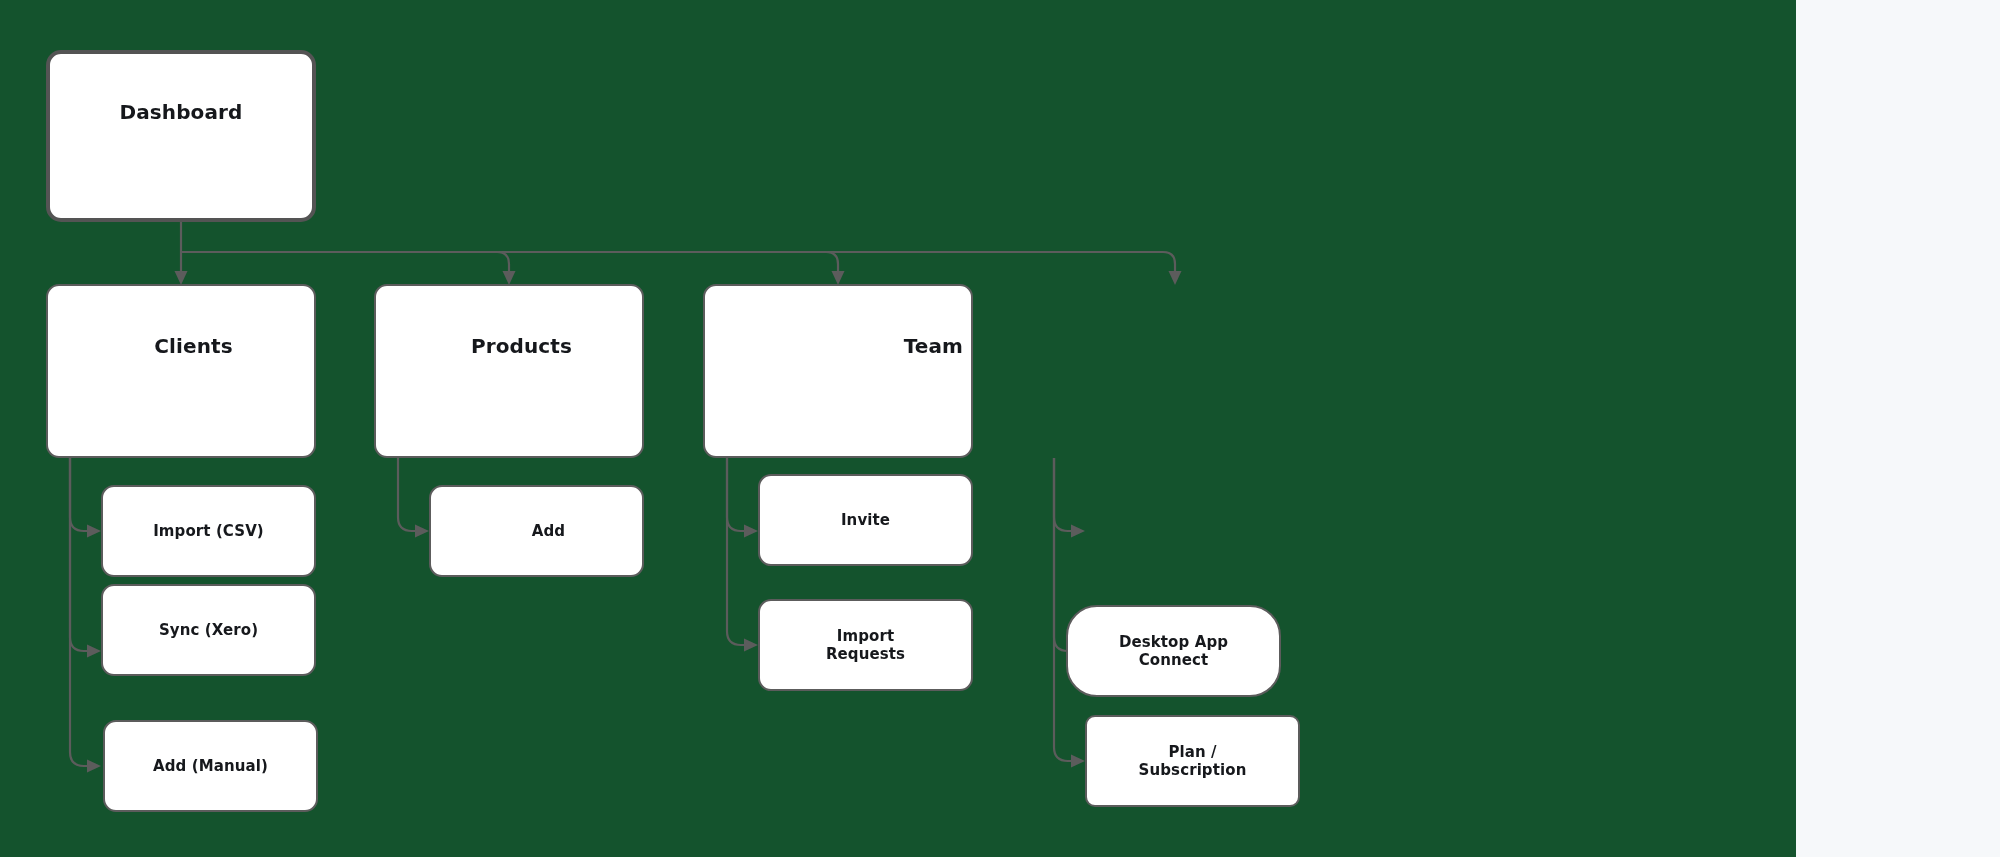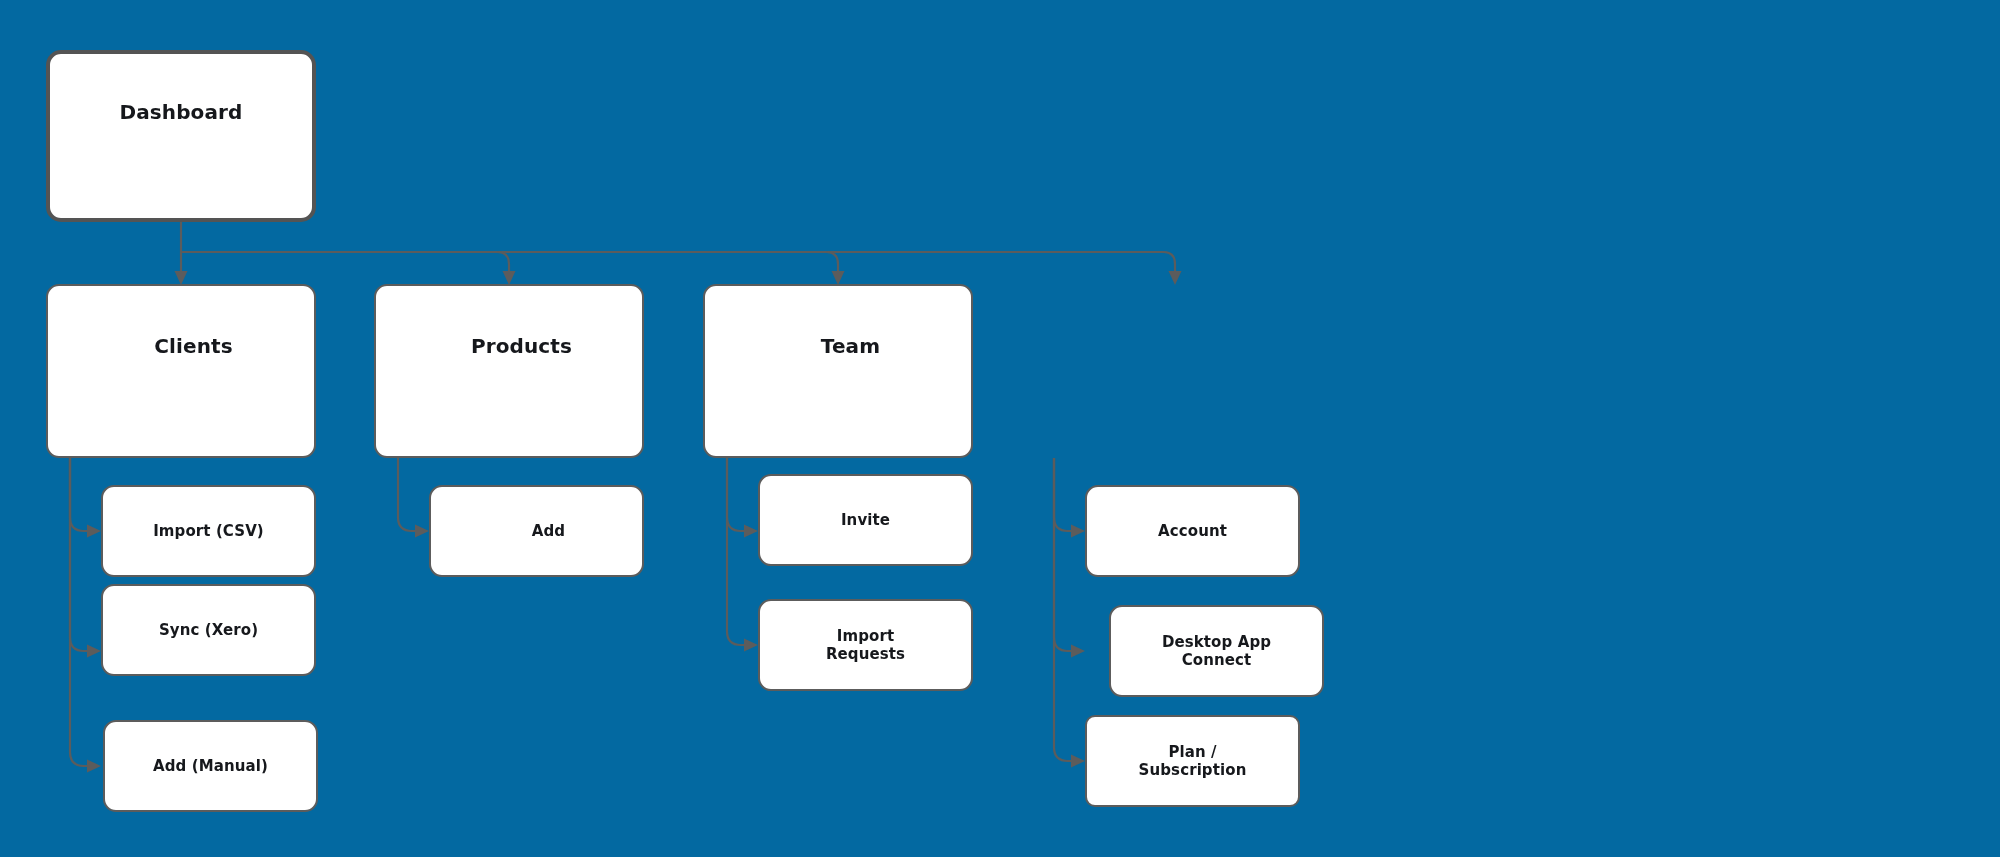--- a/index.html
+++ b/index.html
@@ -9,23 +9,23 @@
   }
   body {
     width: 2000px;
     height: 857px;
     background: #f6f8fa;
     font-family: "DejaVu Sans", sans-serif;
     overflow: hidden;
   }
   #canvas {
     position: relative;
-    width: 2000px;
+    width: 1796px;
     height: 857px;
-    background: #0369a1;
+    background: #14532d;
   }
   svg.edges {
     position: absolute;
     left: 0;
     top: 0;
     width: 2000px;
     height: 857px;
     pointer-events: none;
   }
   .edge-path {
@@ -140,21 +140,21 @@
   </div>
 
   <div class="node level1" style="left:46px; top:284px; width:270px; height:174px;">
     <span class="node-label">Clients</span>
   </div>
 
   <div class="node level1" style="left:374px; top:284px; width:270px; height:174px;">
     <span class="node-label">Products</span>
   </div>
 
-  <div class="node level1" style="left:703px; top:284px; width:270px; height:174px;">
+  <div class="node level1" style="left:703px; top:284px; width:270px; height:174px;justify-content:flex-end;">
     <span class="node-label">Team</span>
   </div>
 
 
   <div class="node level2" style="left:101px; top:485px; width:215px; height:92px;">
     <span class="node-label">Import (CSV)</span>
   </div>
 
   <div class="node level2" style="left:101px; top:584px; width:215px; height:92px;">
     <span class="node-label">Sync (Xero)</span>
@@ -170,25 +170,22 @@
 
   <div class="node level2" style="left:758px; top:474px; width:215px; height:92px;">
     <span class="node-label">Invite</span>
   </div>
 
   <div class="node level2" style="left:758px; top:599px; width:215px; height:92px;">
     <span class="node-label">Import
 Requests</span>
   </div>
 
-  <div class="node level2" style="left:1085px; top:485px; width:215px; height:92px;">
-    <span class="node-label">Account</span>
-  </div>
 
-  <div class="node level2" style="left:1109px; top:605px; width:215px; height:92px;">
+  <div class="node level2" style="left:1066px; top:605px; width:215px; height:92px;border-radius:31px;">
     <span class="node-label">Desktop App
 Connect</span>
   </div>
 
   <div class="node level2" style="left:1085px; top:715px; width:215px; height:92px;border-radius:10px;">
     <span class="node-label">Plan /
 Subscription</span>
   </div>
 
 </div>

